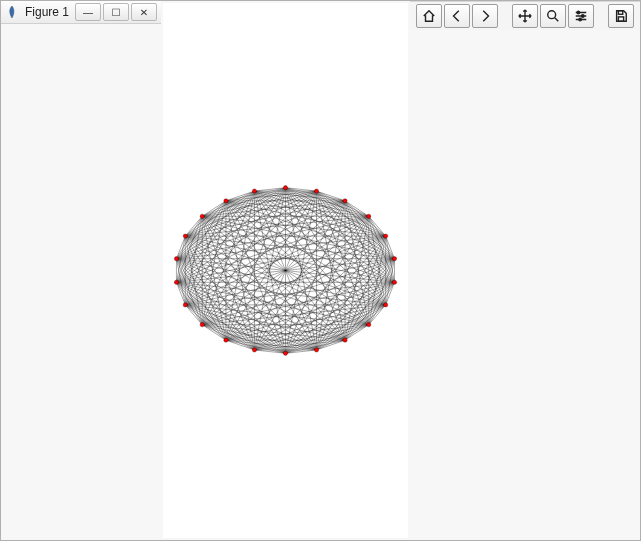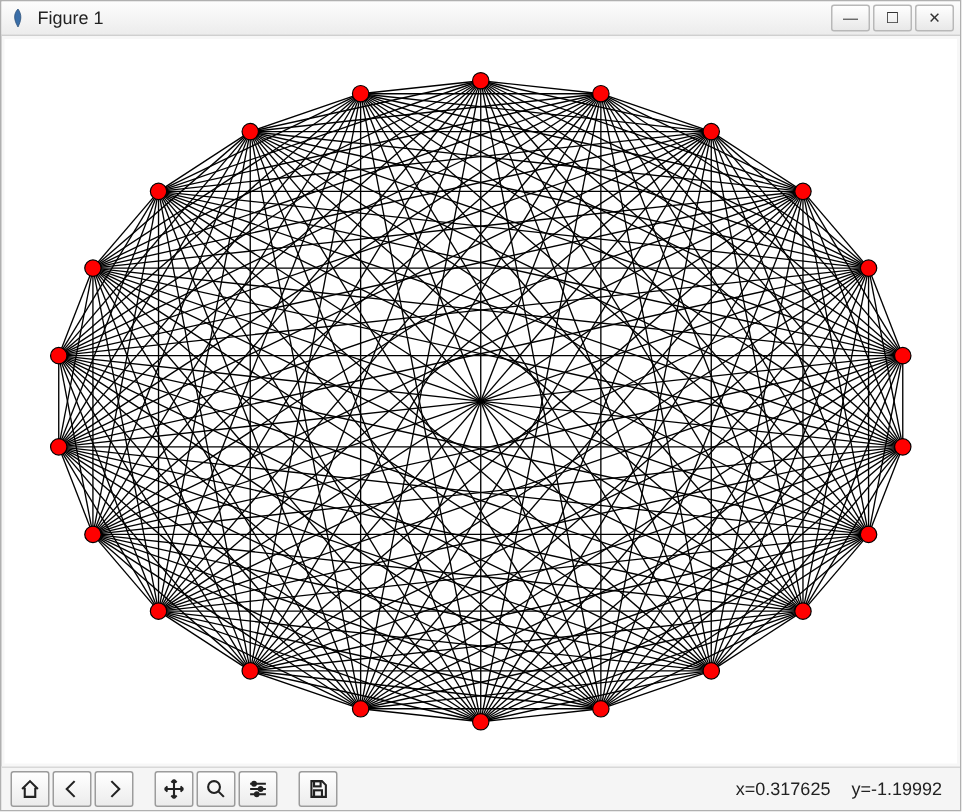--- a/index.html
+++ b/index.html
@@ -8,21 +8,21 @@
     font-family: "Segoe UI", Tahoma, sans-serif;
     font-size: 12px;
     background: #fff;
     color: #000;
   }
   .window {
     width: 641px;
     height: 541px;
     box-sizing: border-box;
     display: flex;
-    flex-direction: column;
+    flex-direction: row;
     border: 1px solid #b0b0b0;
     background: #f7f7f7;
   }
   .titlebar {
     height: 22px;
     display: flex;
     align-items: center;
     padding: 0 4px;
     background: linear-gradient(#fdfdfd, #ececec);
     border-bottom: 1px solid #cfcfcf;
@@ -424,18 +424,14 @@
     <div class="tb-group">
       <span class="tb-btn" title="Save">
         <svg viewBox="0 0 16 16">
             <path d="M3 2 H11 L14 5 V14 H3 Z"></path>
             <rect x="5" y="2" width="5" height="4"></rect>
             <rect x="5" y="9" width="6" height="5"></rect>
           </svg>
       </span>
     </div>
 
-    <div class="status">
-      <span><span>x=</span><span>0.317625</span></span>
-      <span><span>y=</span><span>-1.19992</span></span>
-    </div>
   </div>
 </div>
 
 </body></html>

